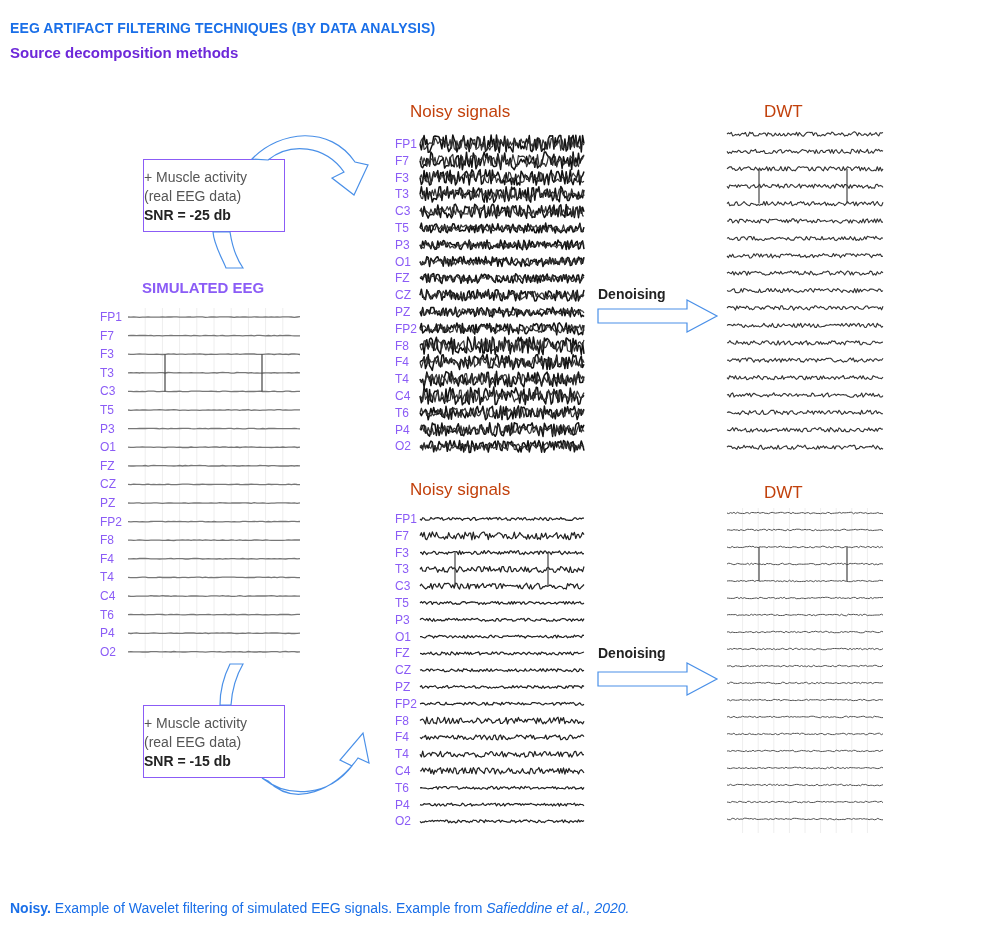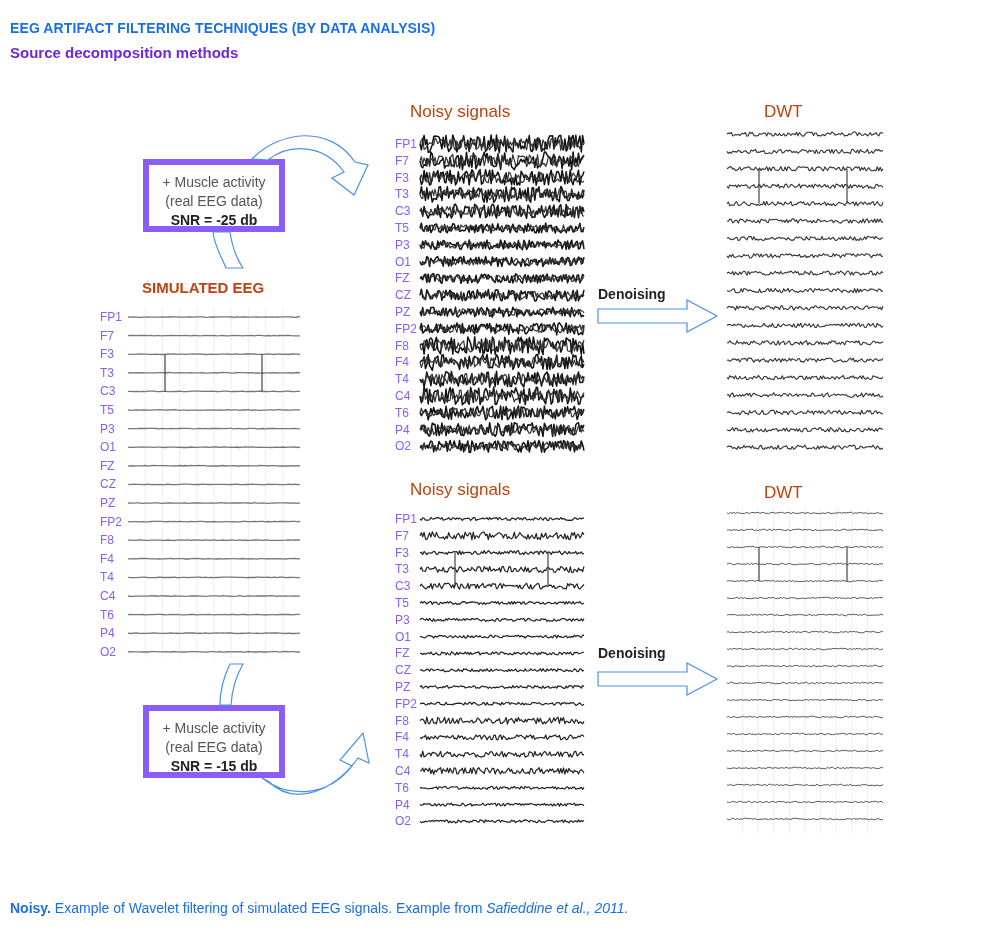--- a/index.html
+++ b/index.html
@@ -1,22 +1,22 @@
 <!DOCTYPE html>
 <html><head>
 <meta charset="utf-8">
 <style>
   html, body { margin:0; padding:0; background:#ffffff; }
   body { width:1000px; height:944px; position:relative; overflow:hidden; font-family:"Liberation Sans", sans-serif; }
   .title { position:absolute; left:10px; top:20px; font-size:14px; font-weight:bold; color:#1a6fe8; letter-spacing:0.1px; }
   .subtitle { position:absolute; left:10px; top:44px; font-size:15px; font-weight:bold; color:#6d28d9; }
   .panel-title { position:absolute; font-size:17px; color:#c2410c; }
-  .sim-title { position:absolute; left:142px; top:279px; font-size:15px; font-weight:bold; color:#c2410c; }
+  .sim-title { position:absolute; left:142px; top:279px; font-size:15px; font-weight:bold; color:#8b5cf6; }
   .chan-label { position:absolute; font-size:12px; color:#8b5cf6; line-height:12px; }
-  .box { position:absolute; background:#fff; border:6px solid #8b5cf6; text-align:center; font-size:14px; color:#555; line-height:19px; box-sizing:border-box; padding-top:8px; }
+  .box { position:absolute; background:#fff; border:1px solid #8b5cf6; font-size:14px; color:#555; line-height:19px; box-sizing:border-box; padding-top:8px; }
   .box b { color:#222; font-weight:bold; }
   .denoise { position:absolute; font-size:14px; font-weight:bold; color:#222; }
   .caption { position:absolute; left:10px; top:900px; font-size:14px; color:#1a6fe8; }
   .caption b { font-weight:bold; }
   .caption i { font-style:italic; }
   svg { position:absolute; overflow:visible; }
 </style>
 </head>
 <body>
 
@@ -269,13 +269,13 @@
   <path d="M213,232 C214,245 222,258 226,268 L243,268 C236,258 232,245 230,232 Z" fill="#fff" stroke="#4a90e8" stroke-width="1.2"></path>
 
   <path d="M220,705 C220,690 224,676 230,664 L243,664 C236,676 232,690 231,705 Z" fill="#fff" stroke="#4a90e8" stroke-width="1.2"></path>
 
   <path d="M262,778 C290,800 330,795 352,766 L340,760 L363,733 L369,763 L358,758 C335,790 295,808 268,781 Z" fill="#fff" stroke="#4a90e8" stroke-width="1.2"></path>
 
   <path d="M598,309 L687,309 L687,300 L717,316 L687,332 L687,323 L598,323 Z" fill="#fff" stroke="#4a90e8" stroke-width="1.2"></path>
   <path d="M598,672 L687,672 L687,663 L717,679 L687,695 L687,686 L598,686 Z" fill="#fff" stroke="#4a90e8" stroke-width="1.2"></path>
 </svg>
 
-<div class="caption"><b>Noisy.</b><span> Example of Wavelet filtering of simulated EEG signals. Example from </span><i>Safieddine et al., 2011.</i></div>
+<div class="caption"><b>Noisy.</b><span> Example of Wavelet filtering of simulated EEG signals. Example from </span><i>Safieddine et al., 2020.</i></div>
 
 </body></html>

